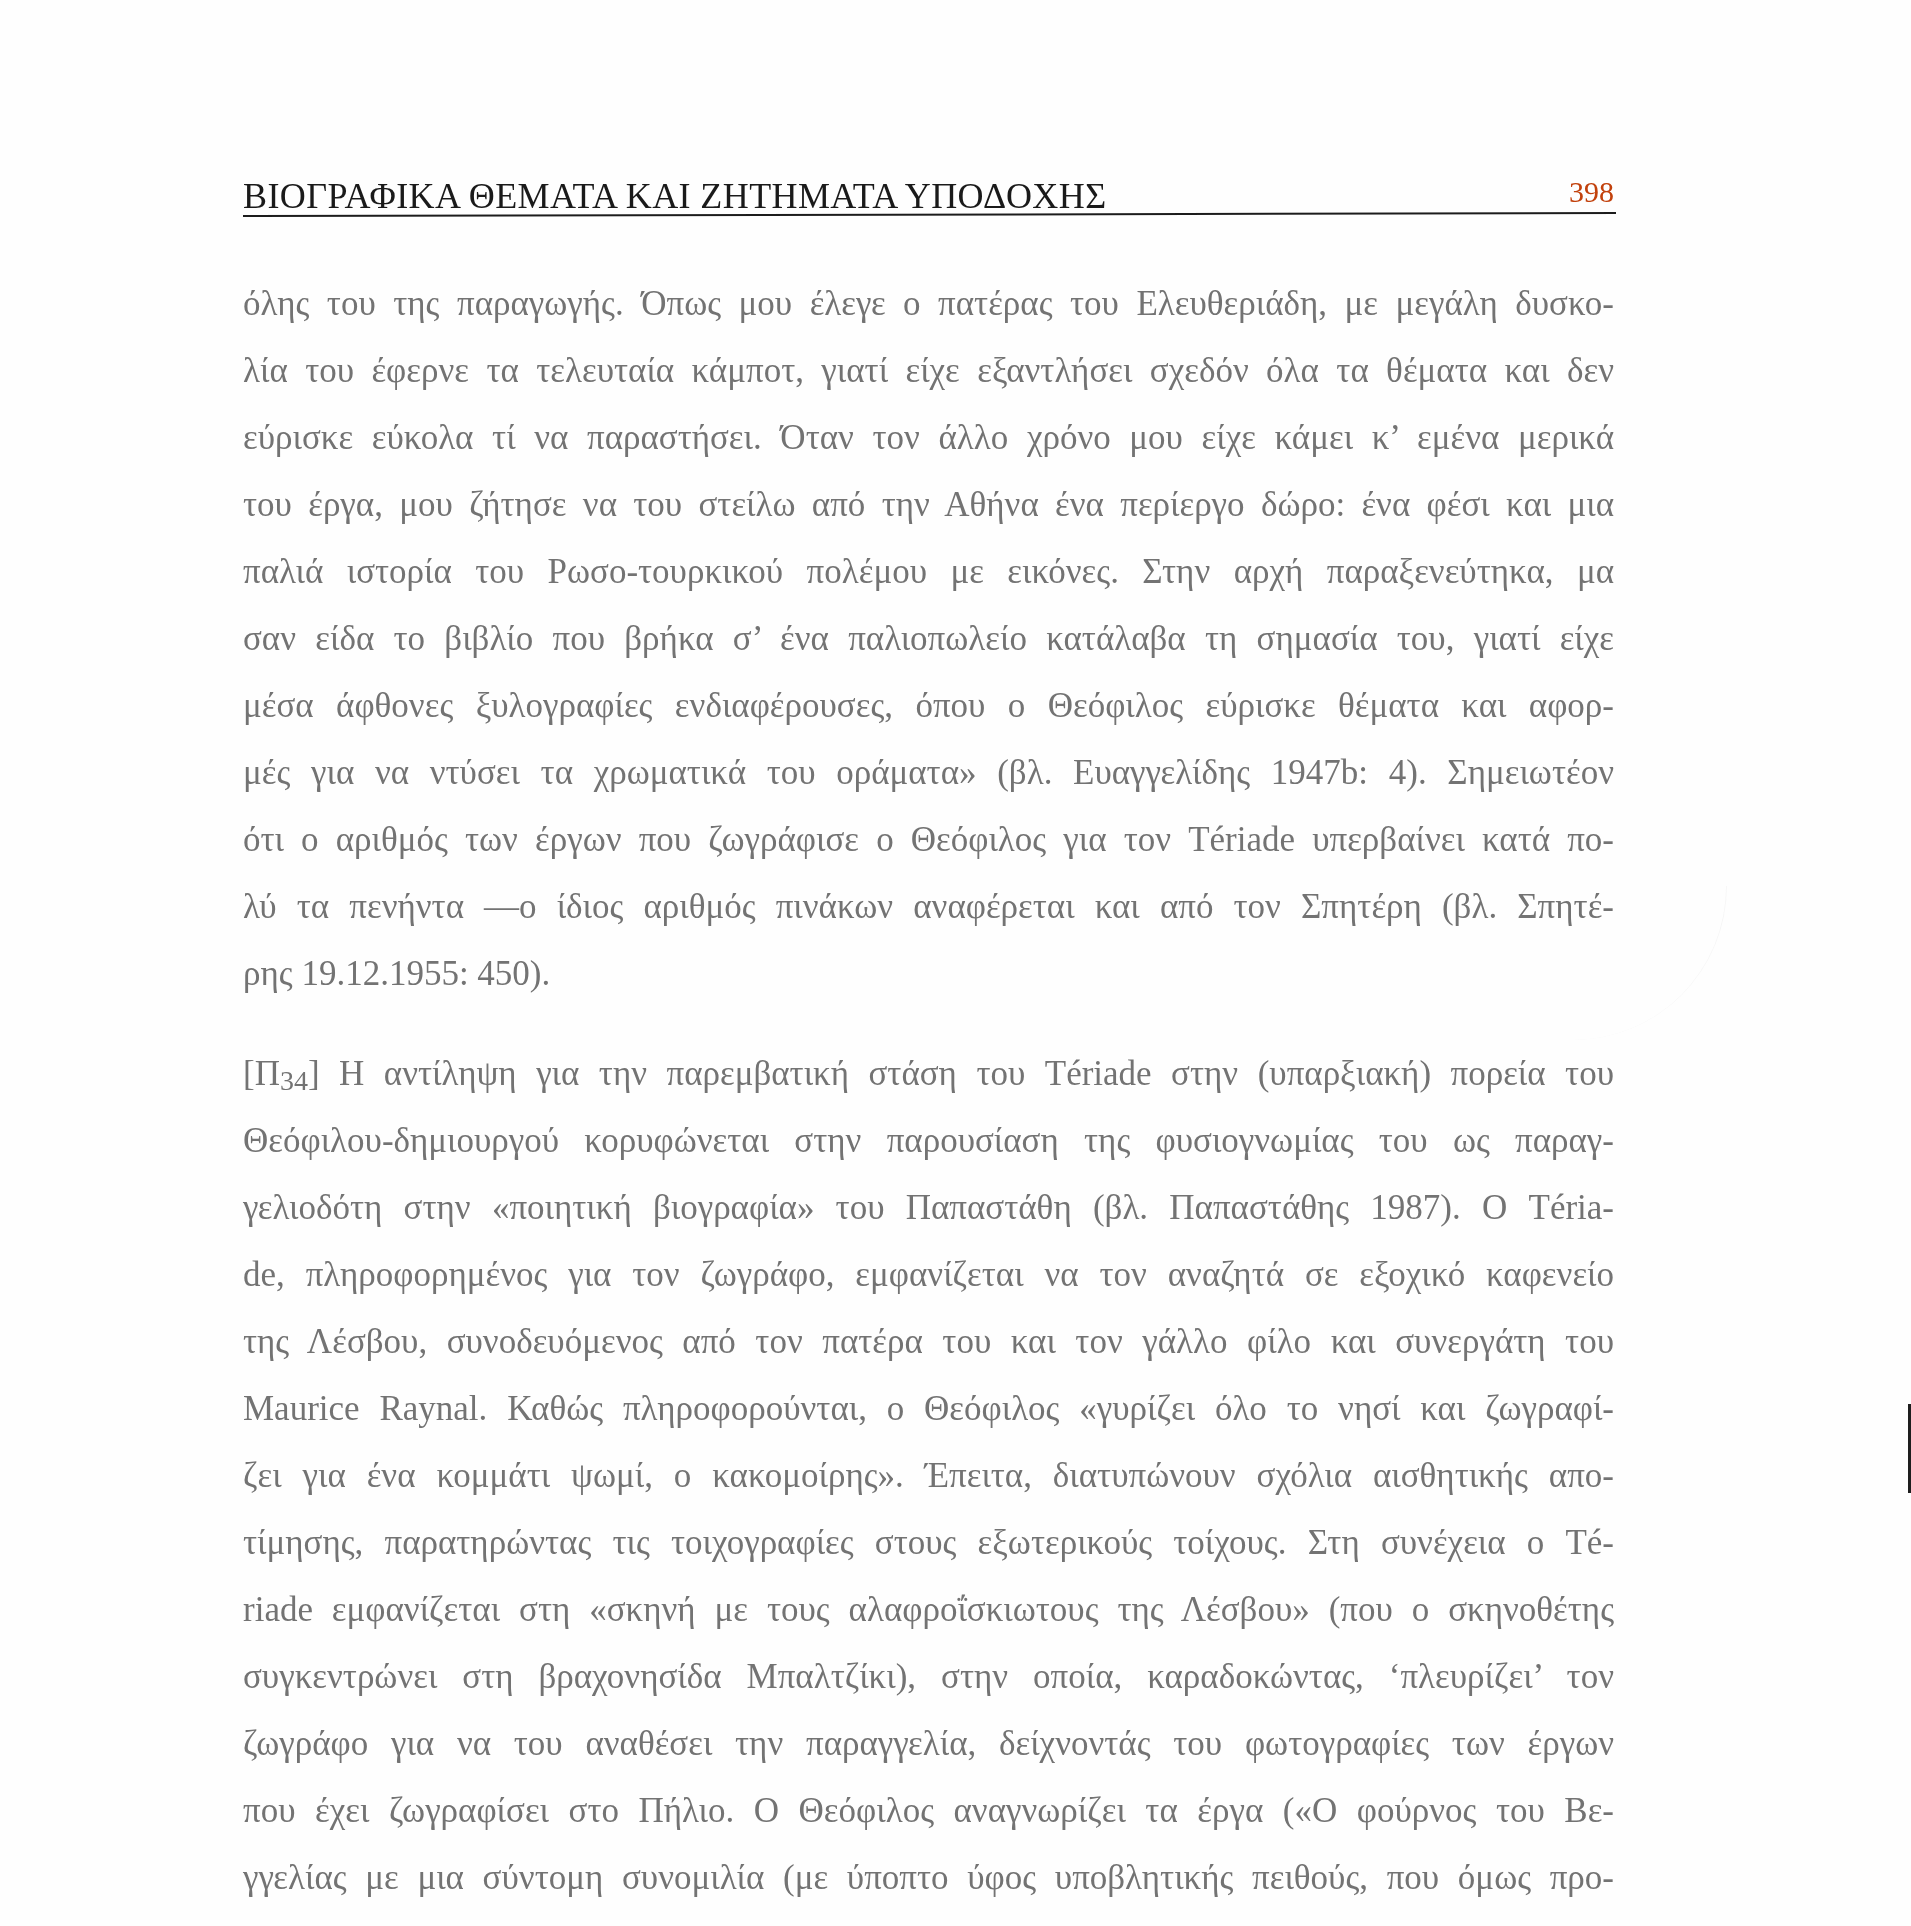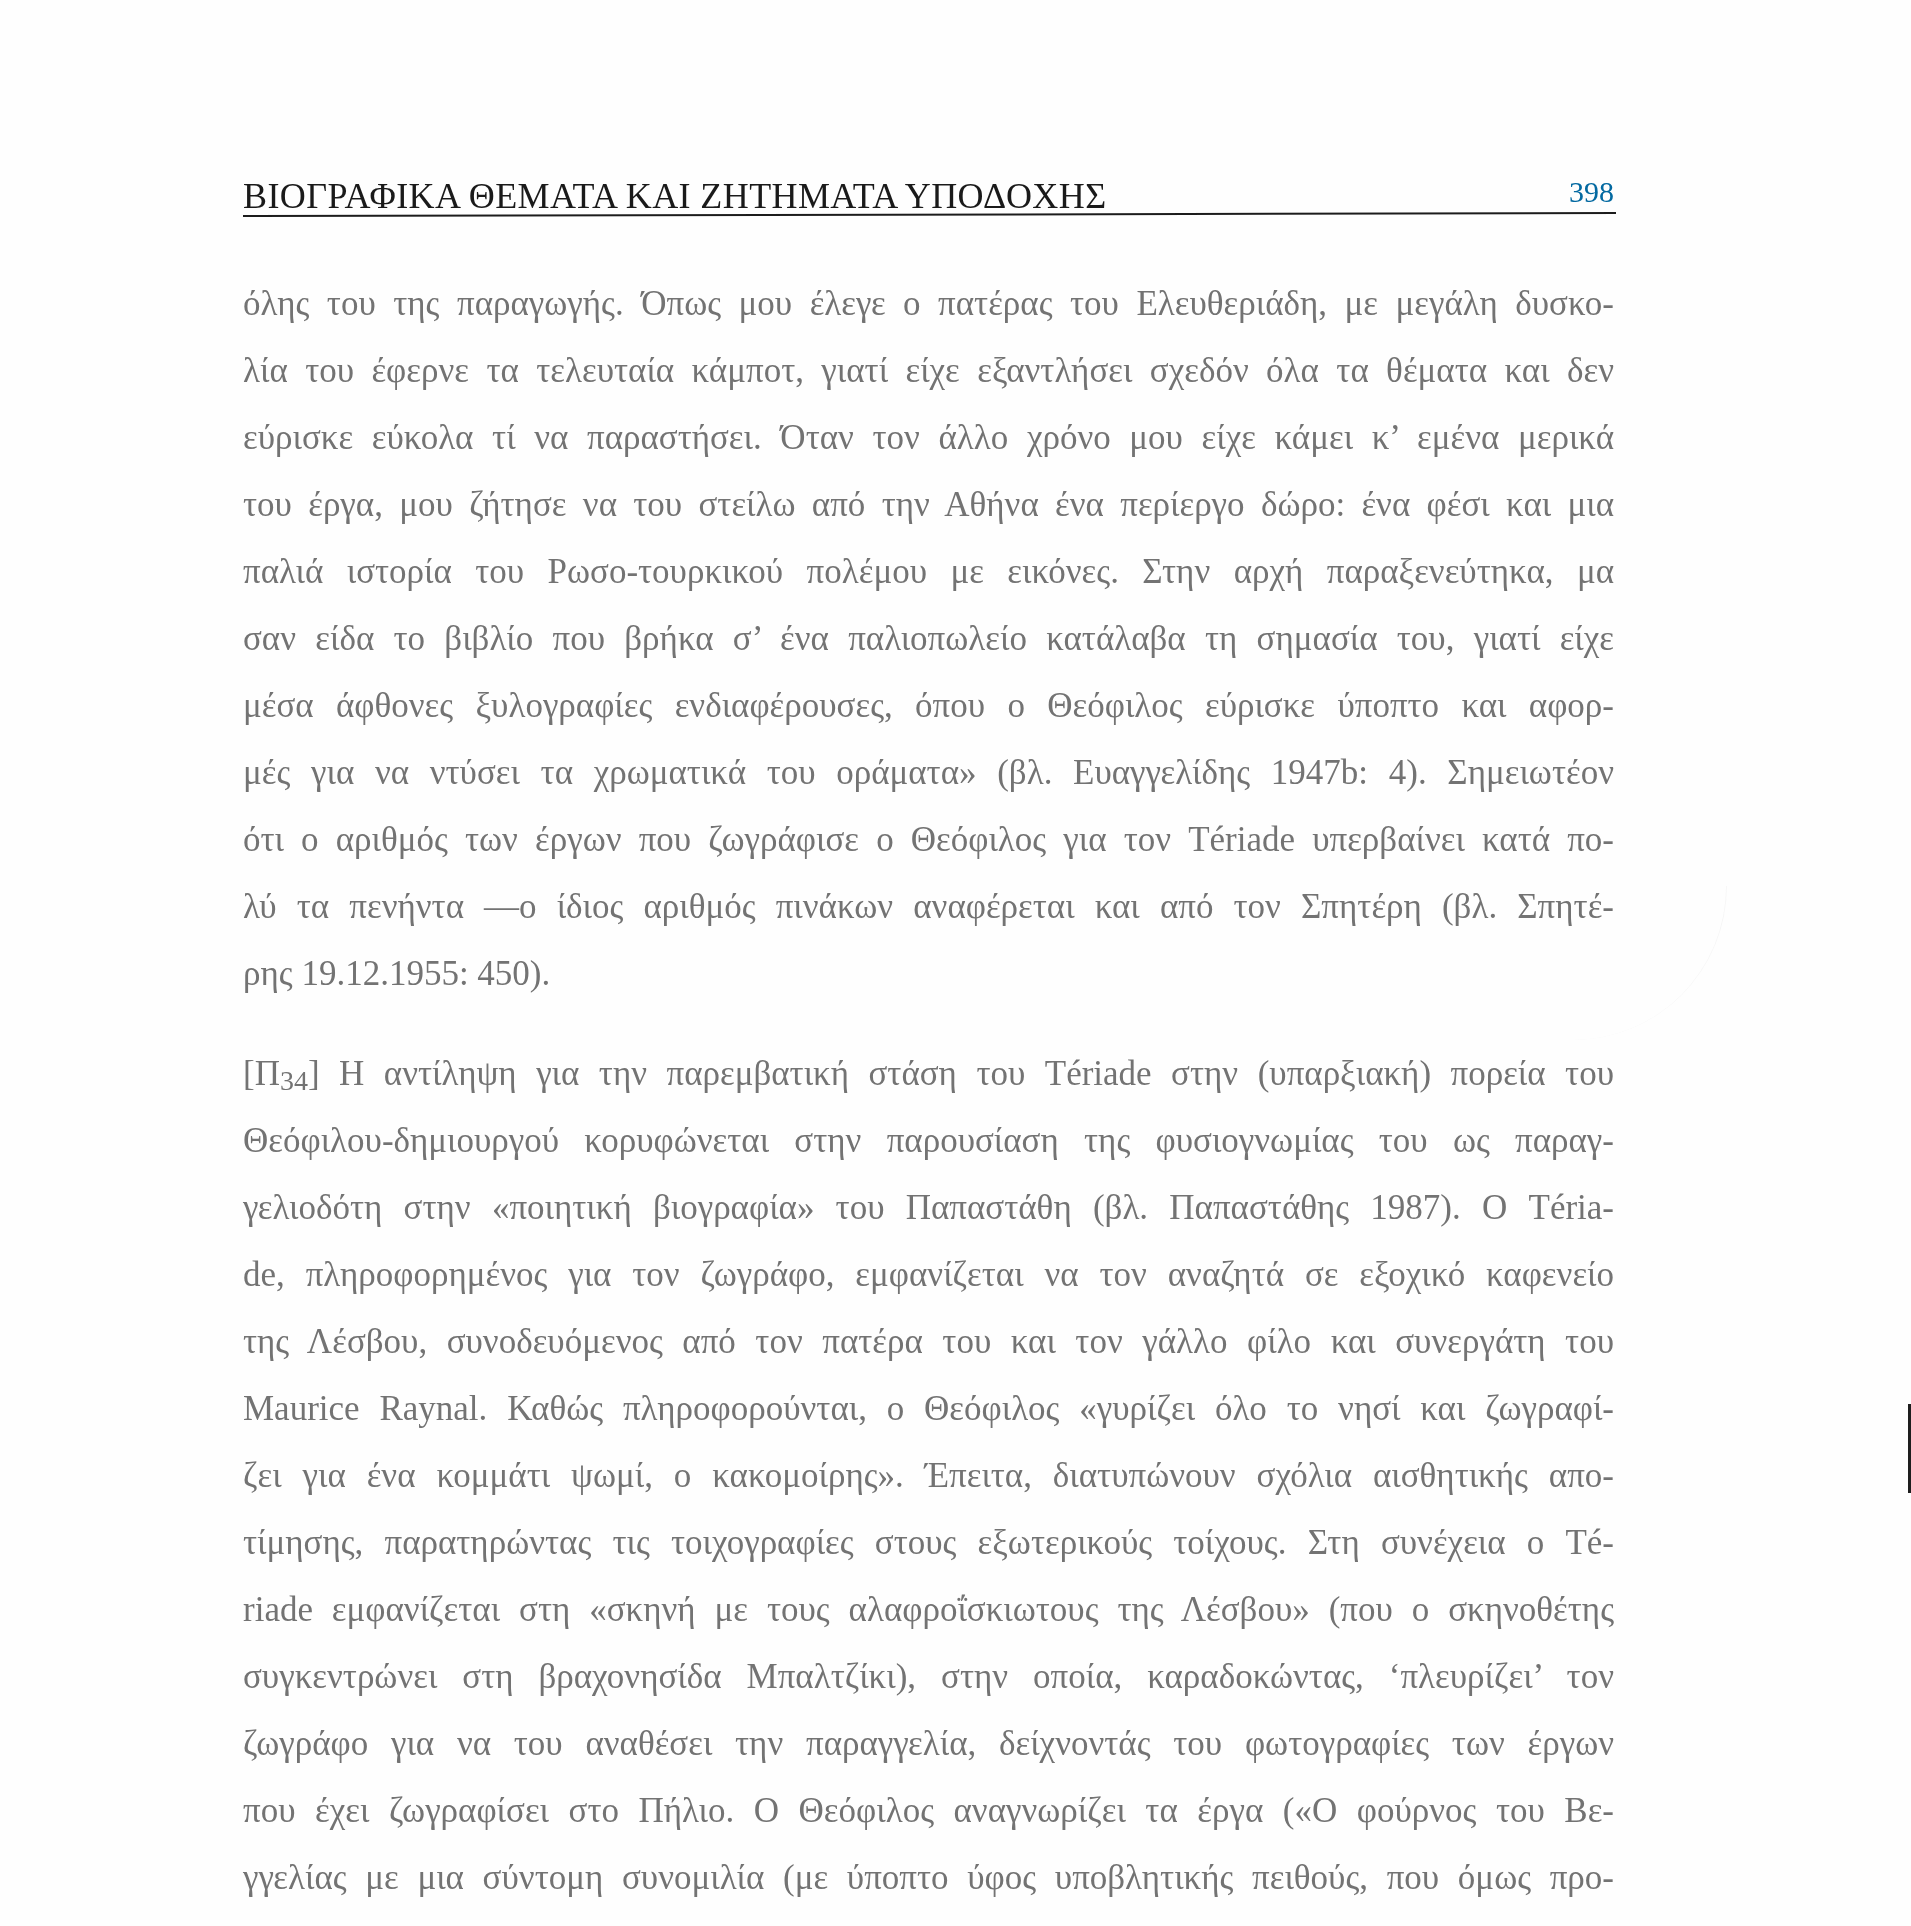--- a/index.html
+++ b/index.html
@@ -1,20 +1,20 @@
 <!DOCTYPE html>
 <html style="font-size:6.2px"><head>
 <meta charset="utf-8">
 <style>
   html, body { margin: 0; padding: 0; background: #ffffff; }
   body { width: 1911px; height: 2703px; position: relative; overflow: hidden; }
   .page { position: absolute; left: 0; top: 0; width: 1911px; height: 2703px; background: #fefefe; }
   .header { position: absolute; left: 243px; top: 175px; width: 1371px; height: 46px; }
   .header-title { position: absolute; left: 0; top: 0; font-family: "Liberation Serif", "DejaVu Serif", serif; font-size: 36px; letter-spacing: 0.4px; color: #1a1a1a; white-space: nowrap; }
-  .header-page { position: absolute; right: 0; top: 0; font-family: "Liberation Serif", "DejaVu Serif", serif; font-size: 30px; color: #0369a1; text-align: right; }
+  .header-page { position: absolute; right: 0; top: 0; font-family: "Liberation Serif", "DejaVu Serif", serif; font-size: 30px; color: #c2410c; text-align: right; }
   .header-rule { position: absolute; left: 243px; top: 215px; width: 1373px; height: 0; border-top: 2.7px solid #1c1c1c; transform: rotate(-0.12deg); transform-origin: left center; }
   .body-text { position: absolute; left: 243px; width: 1371px; font-family: Liberation Serif, serif; font-size: 35px; color: #737373; }
   .line { display: block; height: 67px; line-height: 67px; white-space: nowrap; text-align: justify; text-align-last: justify; }
   .line.last { text-align-last: left; }
   #para-1 { top: 270px; }
   #para-2 { top: 1040px; }
   .marker sub { font-size: 28px; vertical-align: -4.6px; }
   .scan-mark { position: absolute; left: 1908px; top: 1404px; width: 3.1px; height: 89px; background: #1e1e1e; }
   .scan-curve { position: absolute; left: 1572px; top: 886px; width: 154px; height: 154px; border-right: 0.8px solid #f2f2f2; border-radius: 0 0 154px 0; opacity: 0.6; }
 </style>
@@ -29,21 +29,21 @@
   </div>
   <div class="header-rule"></div>
 
   <div class="body-text" id="para-1">
     <span class="line">όλης του της παραγωγής. Όπως μου έλεγε ο πατέρας του Ελευθεριάδη, με μεγάλη δυσκο-</span>
     <span class="line">λία του έφερνε τα τελευταία κάμποτ, γιατί είχε εξαντλήσει σχεδόν όλα τα θέματα και δεν</span>
     <span class="line">εύρισκε εύκολα τί να παραστήσει. Όταν τον άλλο χρόνο μου είχε κάμει κ’ εμένα μερικά</span>
     <span class="line">του έργα, μου ζήτησε να του στείλω από την Αθήνα ένα περίεργο δώρο: ένα φέσι και μια</span>
     <span class="line">παλιά ιστορία του Ρωσο-τουρκικού πολέμου με εικόνες. Στην αρχή παραξενεύτηκα, μα</span>
     <span class="line">σαν είδα το βιβλίο που βρήκα σ’ ένα παλιοπωλείο κατάλαβα τη σημασία του, γιατί είχε</span>
-    <span class="line">μέσα άφθονες ξυλογραφίες ενδιαφέρουσες, όπου ο Θεόφιλος εύρισκε ύποπτο και αφορ-</span>
+    <span class="line">μέσα άφθονες ξυλογραφίες ενδιαφέρουσες, όπου ο Θεόφιλος εύρισκε θέματα και αφορ-</span>
     <span class="line">μές για να ντύσει τα χρωματικά του οράματα» (βλ. Ευαγγελίδης 1947b: 4). Σημειωτέον</span>
     <span class="line">ότι ο αριθμός των έργων που ζωγράφισε ο Θεόφιλος για τον Tériade υπερβαίνει κατά πο-</span>
     <span class="line">λύ τα πενήντα —ο ίδιος αριθμός πινάκων αναφέρεται και από τον Σπητέρη (βλ. Σπητέ-</span>
     <span class="line last">ρης 19.12.1955: 450).</span>
   </div>
 
   <div class="body-text" id="para-2">
     <span class="line"><span class="marker">[<span>Π</span><sub>34</sub>]</span> <span>Η αντίληψη για την παρεμβατική στάση του Tériade στην (υπαρξιακή) πορεία του</span></span>
     <span class="line">Θεόφιλου-δημιουργού κορυφώνεται στην παρουσίαση της φυσιογνωμίας του ως παραγ-</span>
     <span class="line">γελιοδότη στην «ποιητική βιογραφία» του Παπαστάθη (βλ. Παπαστάθης 1987). Ο Téria-</span>

